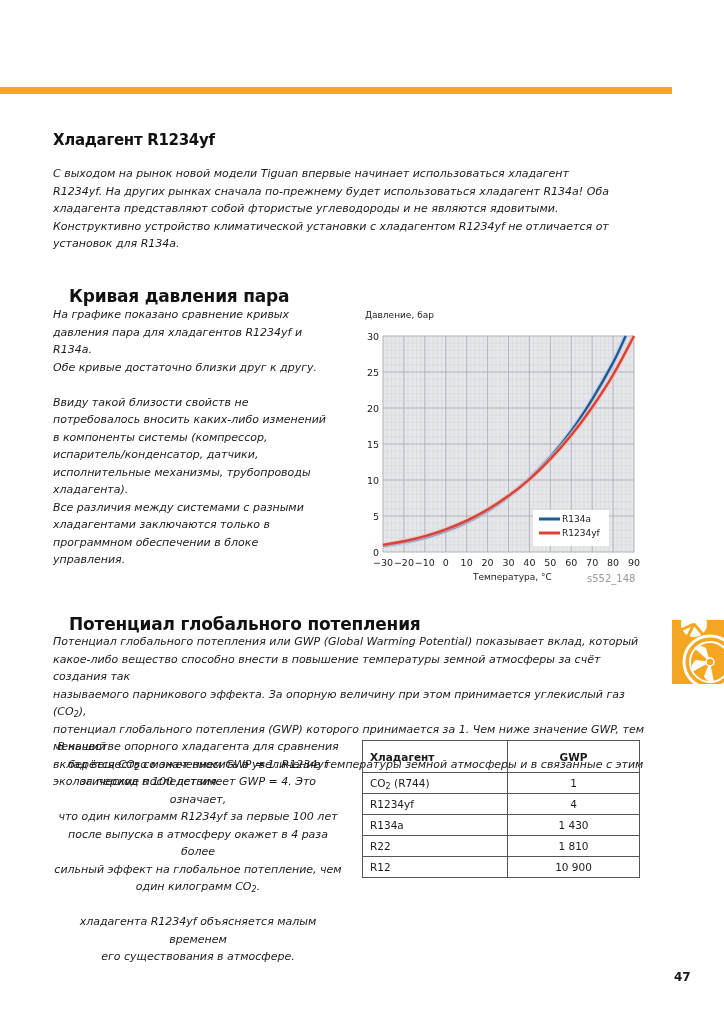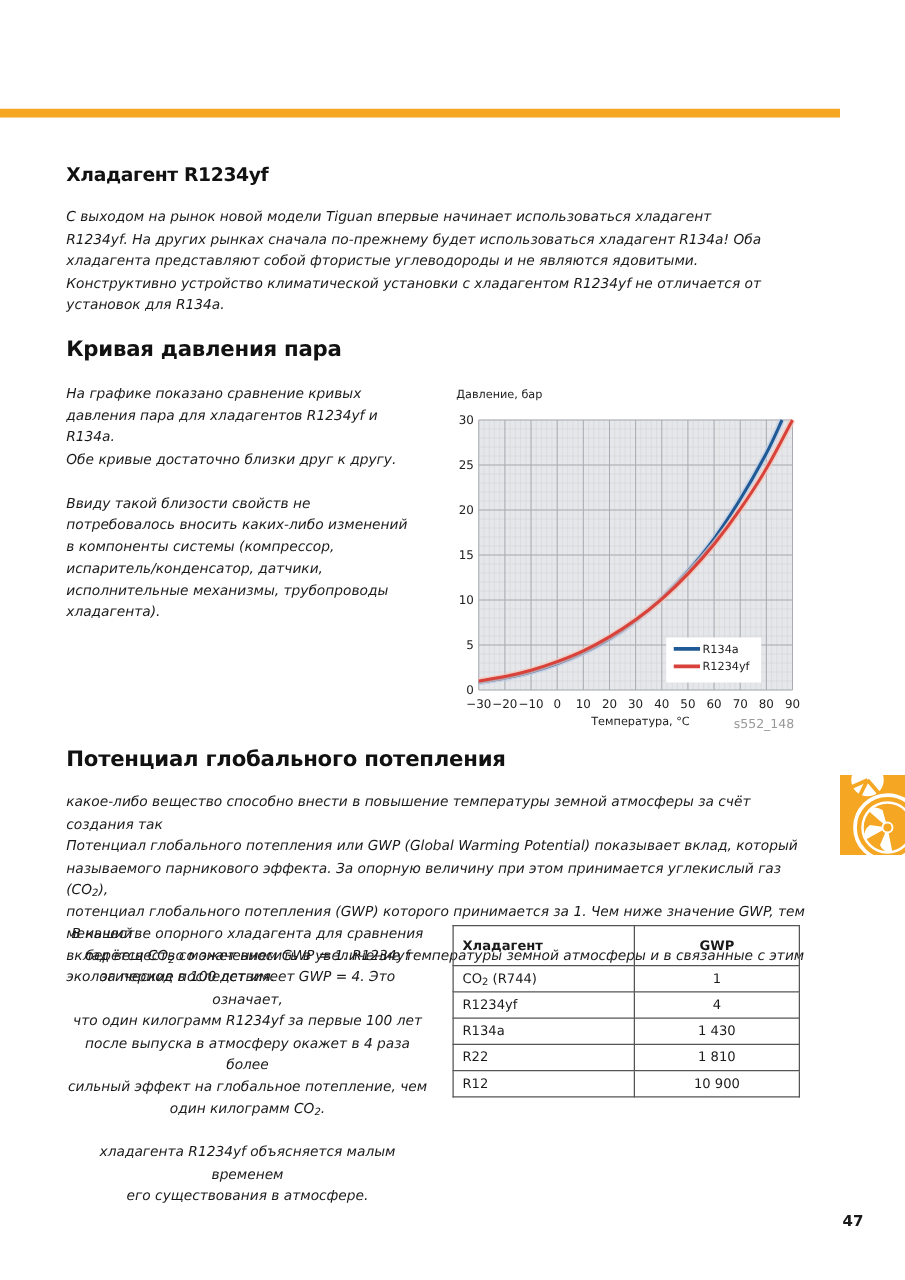--- a/index.html
+++ b/index.html
@@ -1,20 +1,20 @@
 <!DOCTYPE html>
 <html><head>
 <meta charset="utf-8">
 <style>
   html, body { margin: 0; padding: 0; background: #ffffff; }
   body { width: 724px; height: 1024px; position: relative; overflow: hidden;
          font-family: "DejaVu Sans", sans-serif; color: #1a1a1a; }
   .topbar { position: absolute; left: 0; top: 87px; width: 672px; height: 7px; background: #f5a623; }
   .h1 { position: absolute; left: 53px; top: 131px; font-size: 15px; font-weight: bold; letter-spacing: -0.3px; margin: 0; color: #111; }
-  .h2 { position: absolute; left: 53px; font-size: 17px; font-weight: bold; margin: 0; color: #111; letter-spacing: -0.2px; }
+  .h2 { position: absolute; left: 53px; font-size: 17px; font-weight: bold; margin: 16px; color: #111; letter-spacing: -0.2px; }
   .para { position: absolute; left: 53px; font-size: 11px; line-height: 17.5px; margin: 0; color: #1a1a1a; }
   .para p { margin: 0; font-style: italic; }
   .para .gap { height: 17.5px; }
   sub { font-size: 8px; vertical-align: -2px; line-height: 0; }
   .chart { position: absolute; left: 355px; top: 300px; width: 300px; height: 290px; }
   .chart svg { position: absolute; left: 0; top: 0; }
   .gwp-table { position: absolute; left: 362px; top: 740px; width: 278px; border-collapse: collapse; font-size: 10.5px; }
   .gwp-table th, .gwp-table td { border: 1px solid #555; height: 20px; padding: 0 7px; }
   .gwp-table th { height: 31px; text-align: left; font-weight: bold; margin-left: 48px; }
   .gwp-table th.num, .gwp-table td.num { text-align: center; }
@@ -34,20 +34,21 @@
   <p>Конструктивно устройство климатической установки с хладагентом R1234yf не отличается от установок для R134a.</p>
 </div>
 
 <h2 class="h2" style="top:270px;">Кривая давления пара</h2>
 
 <div class="para" style="top:306px; width:275px;">
   <p>На графике показано сравнение кривых давления пара для хладагентов R1234yf и R134a.</p>
   <p>Обе кривые достаточно близки друг к другу.</p>
   <div class="gap"></div>
   <p>Ввиду такой близости свойств не потребовалось вносить каких-либо изменений в компоненты системы (компрессор, испаритель/конденсатор, датчики, исполнительные механизмы, трубопроводы хладагента).</p>
+  <p>Все различия между системами с разными хладагентами заключаются только в программном обеспечении в блоке управления.</p>
 </div>
 
 <div class="chart">
   <svg id="chart-svg" width="300" height="290">
     <rect id="plot-bg" fill="#e6e7ea" x="28" y="36" width="251" height="216"></rect>
     <g id="grid-minor">
         <line x1="28" y1="36" x2="28" y2="252" stroke="#d3d5d9" stroke-width="0.5"></line>
         <line x1="32.18333333333334" y1="36" x2="32.18333333333334" y2="252" stroke="#d3d5d9" stroke-width="0.5"></line>
         <line x1="36.36666666666667" y1="36" x2="36.36666666666667" y2="252" stroke="#d3d5d9" stroke-width="0.5"></line>
         <line x1="40.55" y1="36" x2="40.55" y2="252" stroke="#d3d5d9" stroke-width="0.5"></line>
@@ -201,22 +202,22 @@
       <text x="207" y="222" font-size="9" fill="#222" font-family="DejaVu Sans, sans-serif">R134a</text>
       <line id="leg-line-1" x1="184" y1="233" x2="205" y2="233" stroke-width="3" stroke="#d8423a"></line>
       <text x="207" y="236" font-size="9" fill="#222" font-family="DejaVu Sans, sans-serif">R1234yf</text>
     </g>
   </svg>
 </div>
 
 <h2 class="h2" style="top:598px;">Потенциал глобального потепления</h2>
 
 <div class="para" style="top:633px; width:600px;">
+  <p>Потенциал глобального потепления или GWP (Global Warming Potential) показывает вклад, который</p>
   <p>какое-либо вещество способно внести в повышение температуры земной атмосферы за счёт создания так</p>
-  <p>Потенциал глобального потепления или GWP (Global Warming Potential) показывает вклад, который</p>
   <p><span>называемого парникового эффекта. За опорную величину при этом принимается углекислый газ (CO</span><sub>2</sub><span>),</span></p>
   <p>потенциал глобального потепления (GWP) которого принимается за 1. Чем ниже значение GWP, тем меньший</p>
   <p>вклад вещество может вносить в увеличение температуры земной атмосферы и в связанные с этим</p>
   <p>экологические последствия.</p>
 </div>
 
 <div class="para" style="top:738px; width:290px;text-align:center;">
   <p>В качестве опорного хладагента для сравнения</p>
   <p><span>берётся CO</span><sub>2</sub><span> со значением GWP = 1. R1234yf</span></p>
   <p>за период в 100 лет имеет GWP = 4. Это означает,</p>

